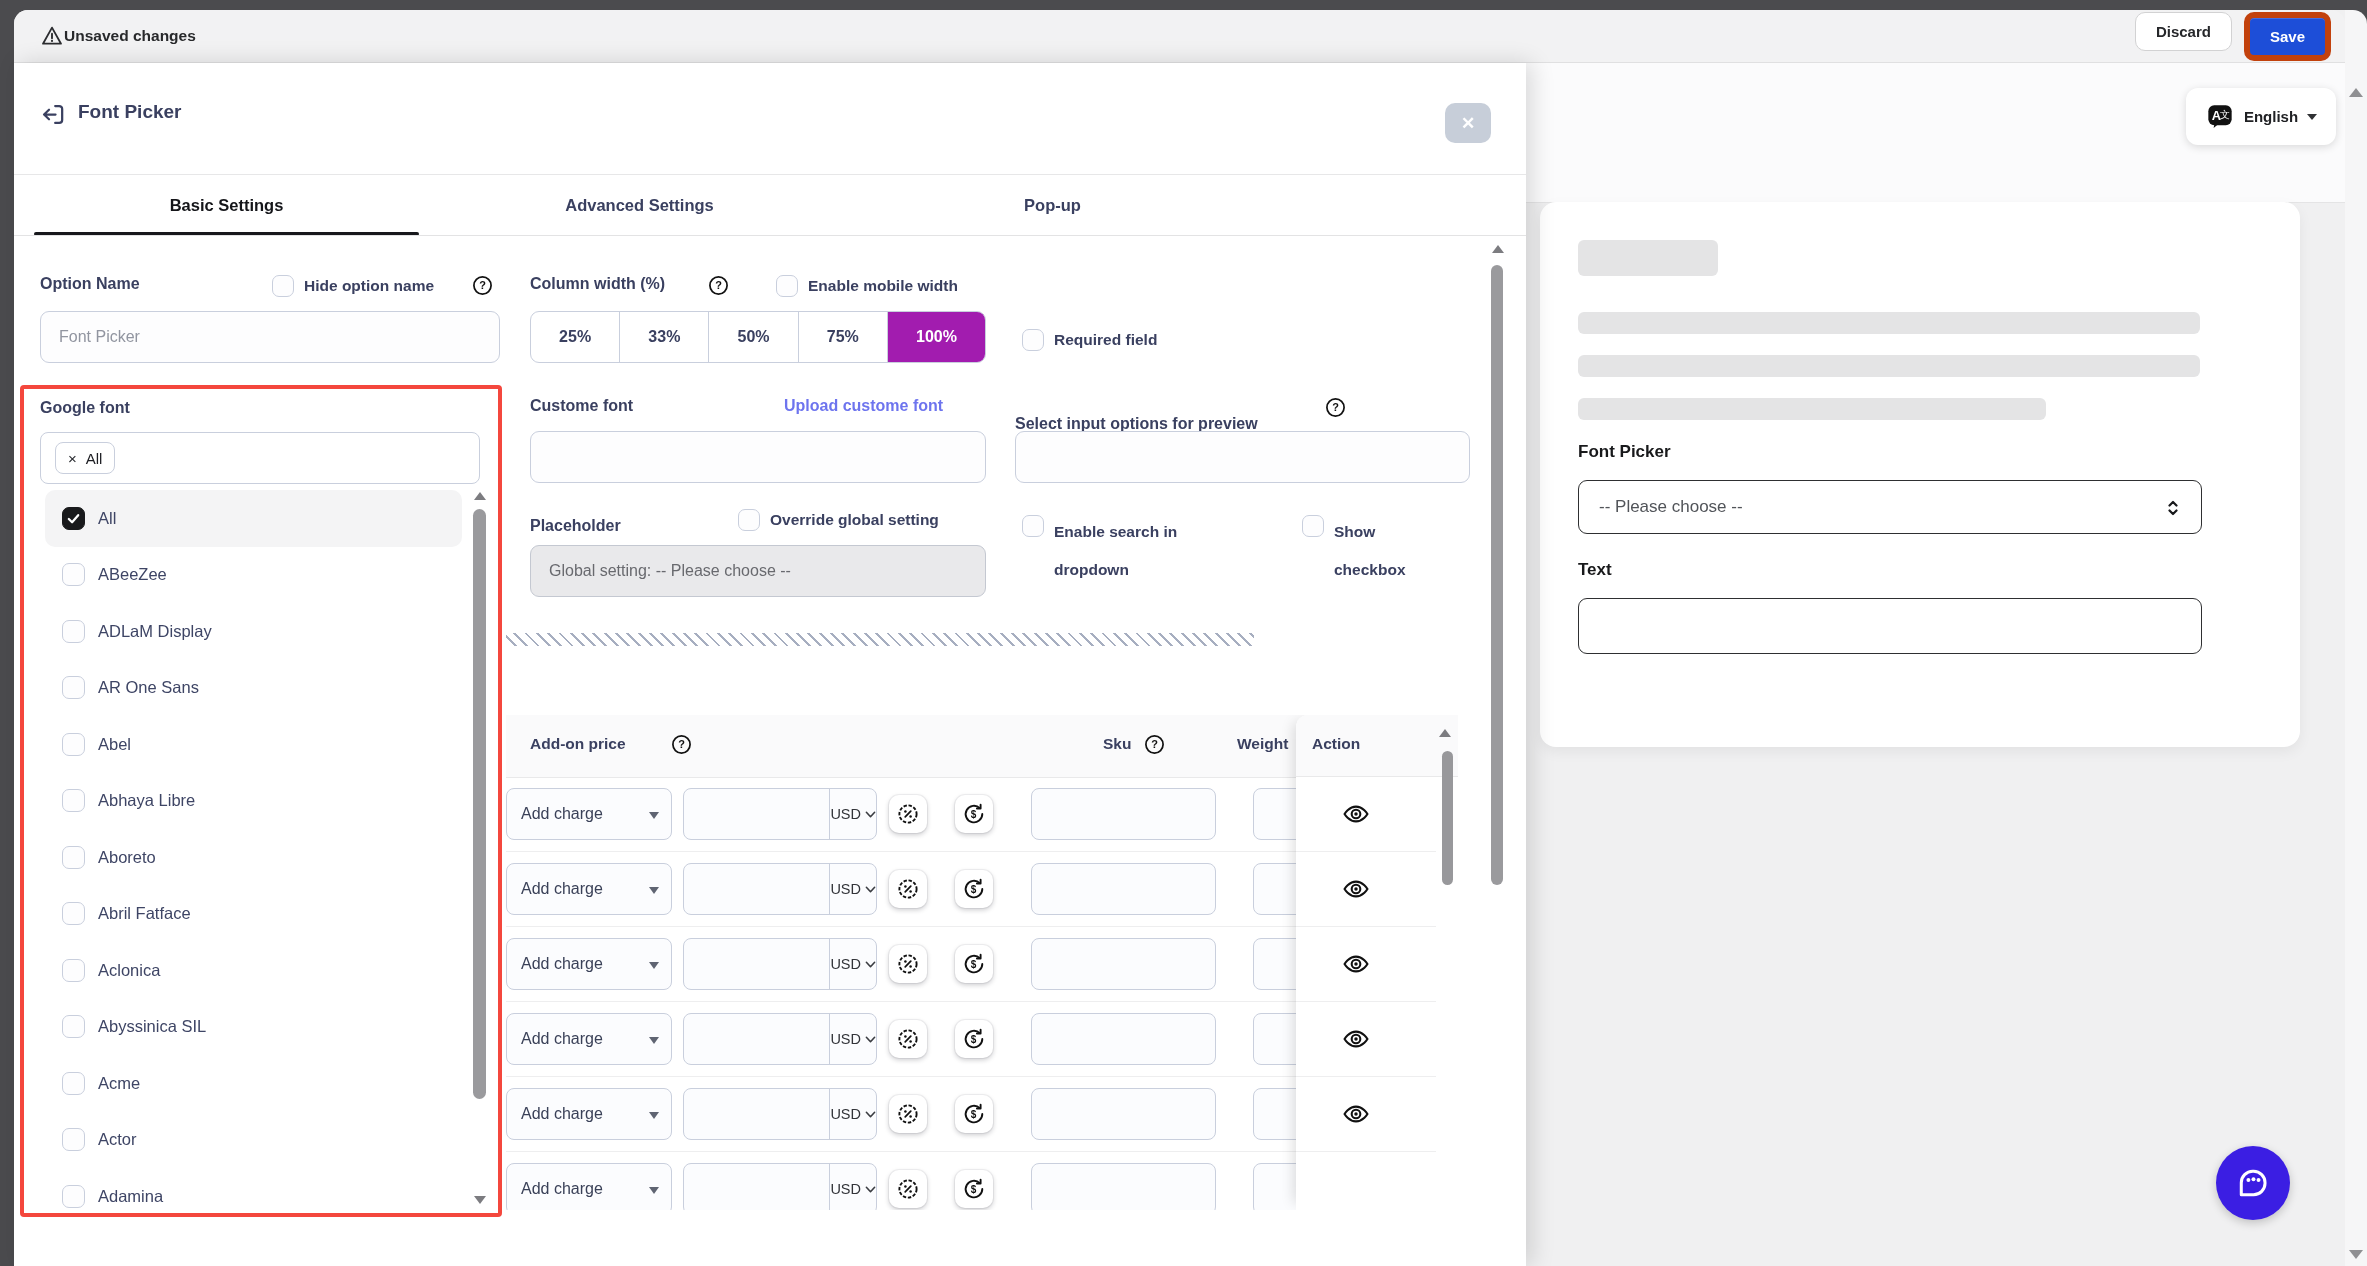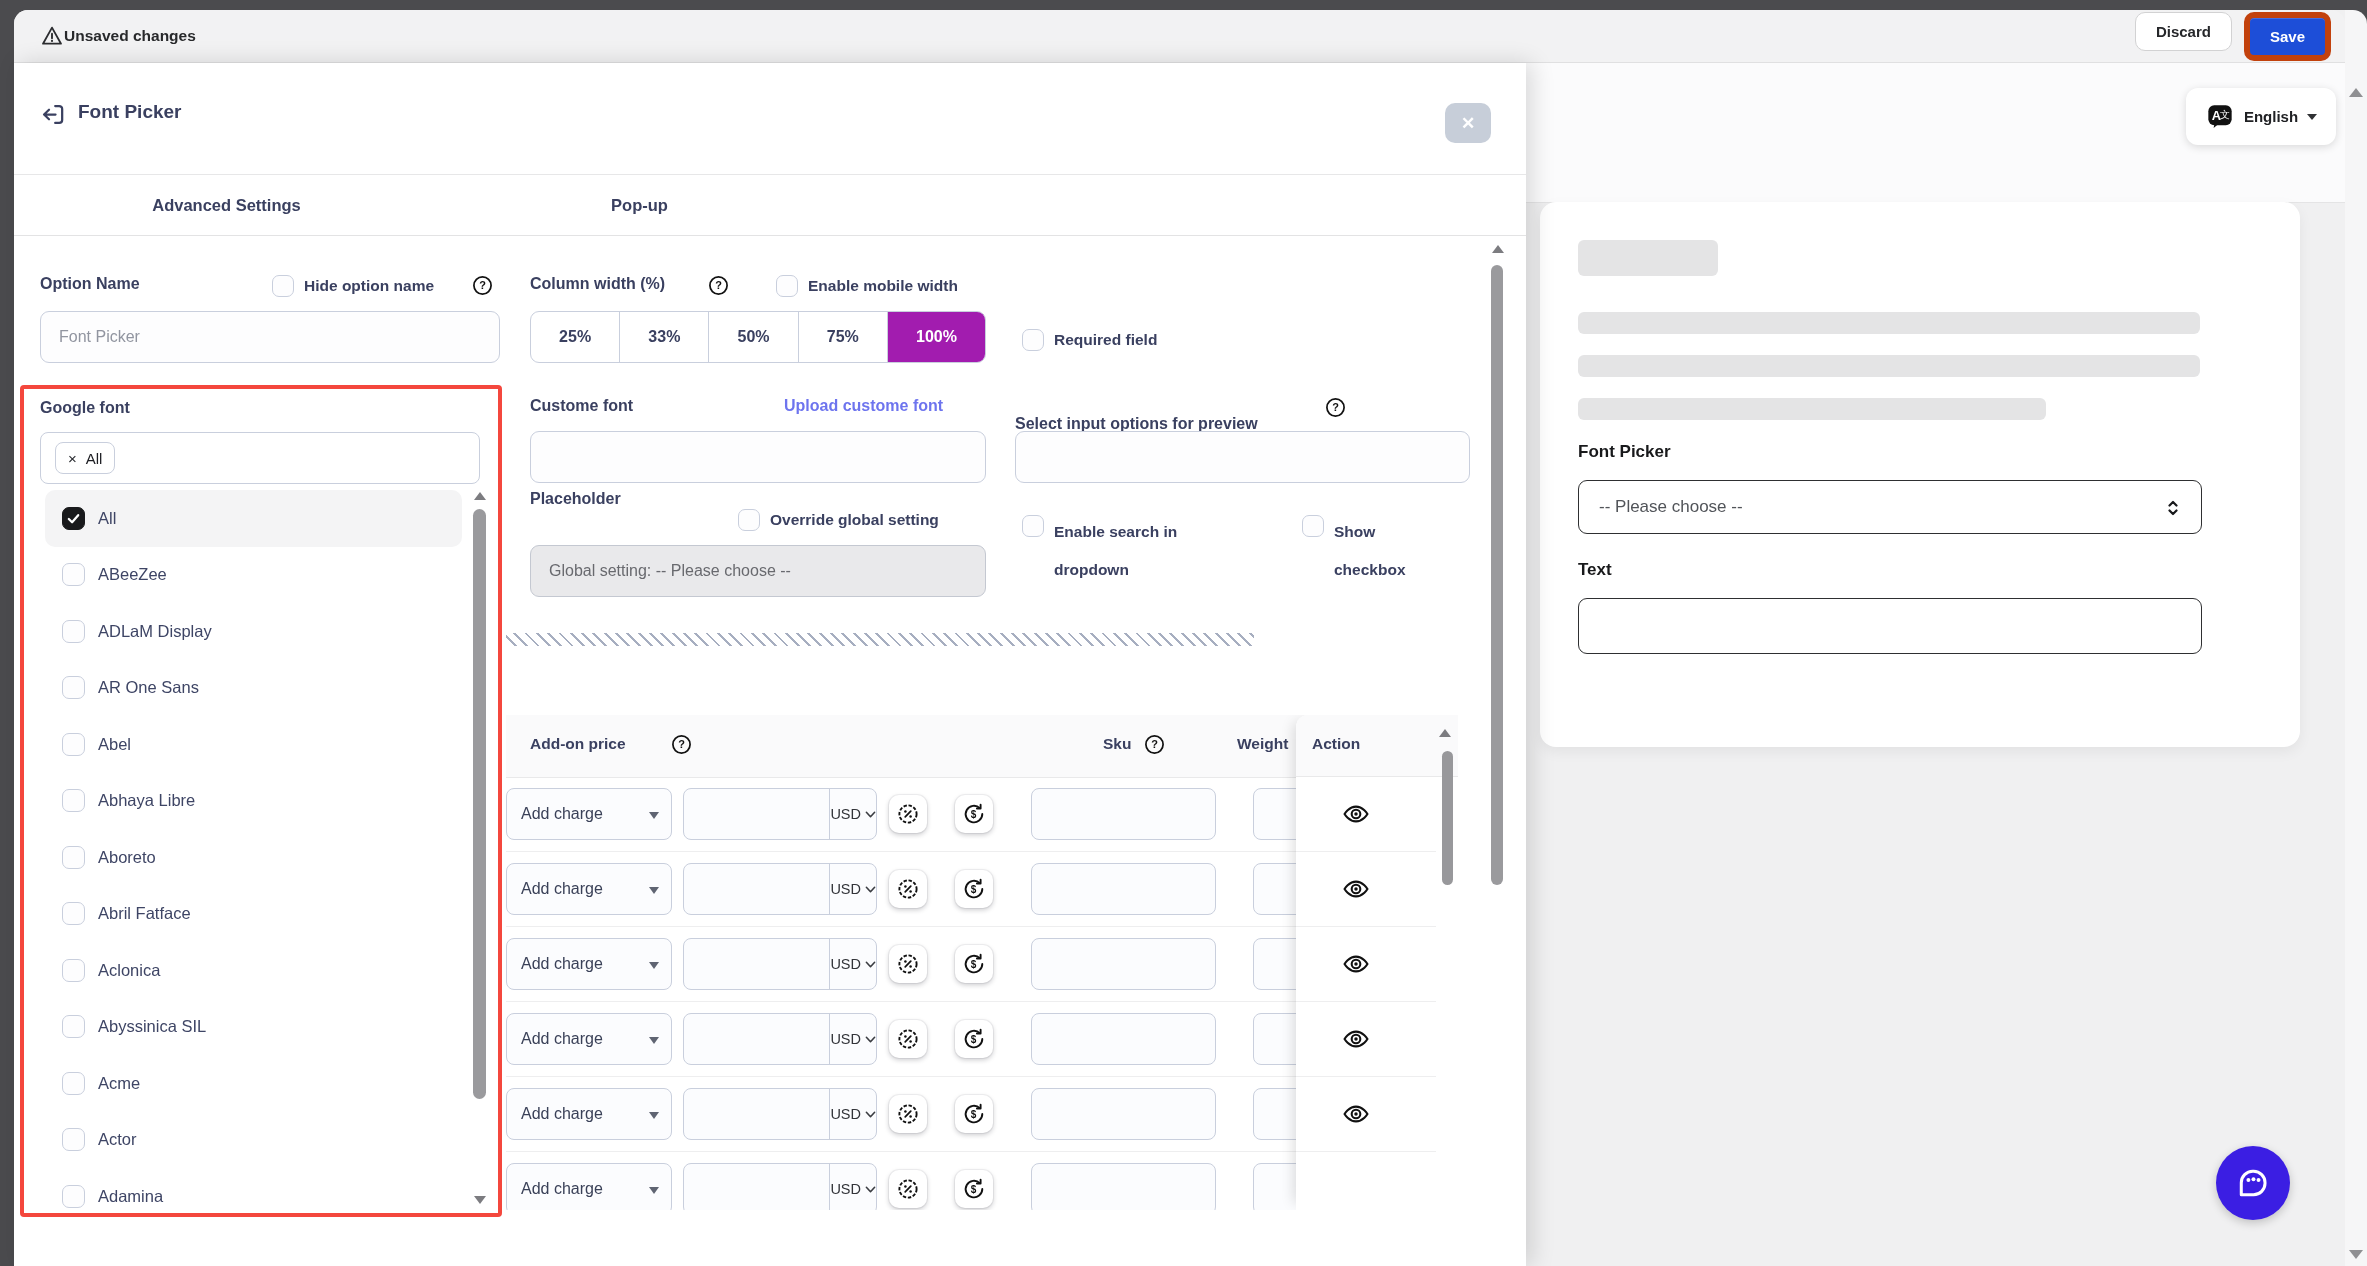--- a/index.html
+++ b/index.html
@@ -201,20 +201,21 @@
     <path d="M13.5 4.5h3.6A2.6 2.6 0 0 1 19.7 7.1v9.8a2.6 2.6 0 0 1-2.6 2.6h-3.6" fill="none" stroke="#3a4060" stroke-width="2" stroke-linecap="round"></path>
     <path d="M13.8 12H3.8M8 7.8 3.6 12 8 16.2" fill="none" stroke="#3a4060" stroke-width="2" stroke-linecap="round" stroke-linejoin="round"></path>
   </svg>
   <div id="modal-title" class="abs">Font Picker</div>
   <div id="close-btn" class="abs">
     <span>✕</span>
   </div>
   <div class="hline" style="left:0;top:111px;width:1512px;"></div>
 
   <div id="tabs" class="abs">
+      <div class="tab active">Basic Settings</div>
       <div class="tab">Advanced Settings</div>
       <div class="tab">Pop-up</div>
     </div>
   <div class="hline" style="left:0;top:172px;width:1512px;background:#e3e3e4;"></div>
 
   <div class="lbl" style="left:26px;top:212px;">Option Name</div>
   <div class="cb" style="left:258px;top:212px;"></div>
   <div class="cb-lbl" style="left:290px;top:214px;">Hide option name</div>
   <svg class="help" style="left:458px;top:212px;" viewBox="0 0 22 22">
     <circle cx="11" cy="11" r="9" fill="none" stroke="#111" stroke-width="1.8"></circle>
@@ -332,21 +333,21 @@
       <div class="wopt">33%</div>
       <div class="wopt">50%</div>
       <div class="wopt">75%</div>
       <div class="wopt selected">100%</div>
     </div>
 
   <div class="lbl" style="left:516px;top:334px;">Custome font</div>
   <div class="link" style="left:770px;top:334px;">Upload custome font</div>
   <div class="inp" style="left:516px;top:368px;width:456px;"></div>
 
-  <div class="lbl" style="left:516px;top:427px;">Placeholder</div>
+  <div class="lbl" style="left:516px;top:454px;">Placeholder</div>
   <div class="cb" style="left:724px;top:446px;"></div>
   <div class="cb-lbl" style="left:756px;top:448px;">Override global setting</div>
   <div class="inp disabled" style="left:516px;top:482px;width:456px;">
     <span>Global setting: -- Please choose --</span>
   </div>
 
   <div class="cb" style="left:1008px;top:266px;"></div>
   <div class="cb-lbl" style="left:1040px;top:268px;">Required field</div>
 
   <div class="lbl" style="left:1001px;top:352px;">Select input options for preview</div>

